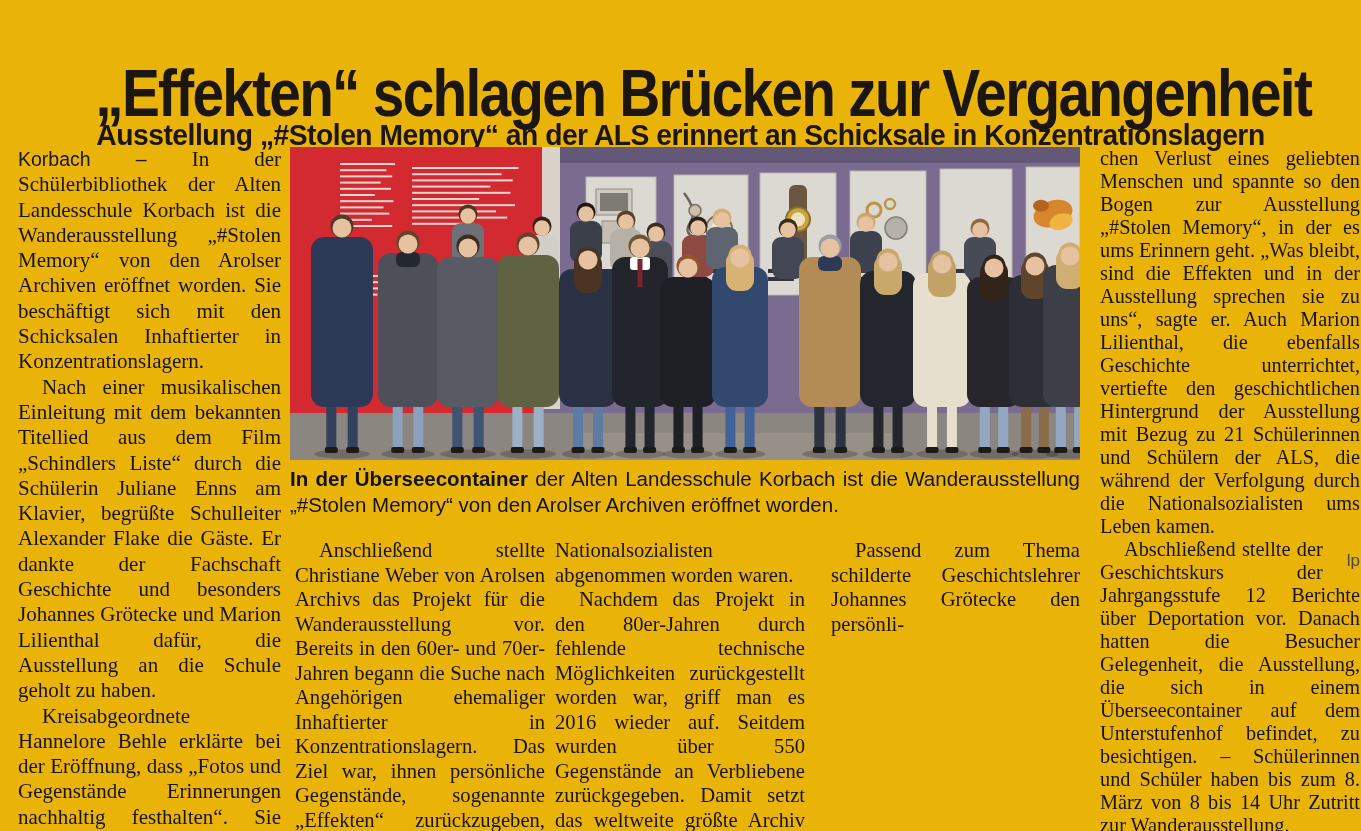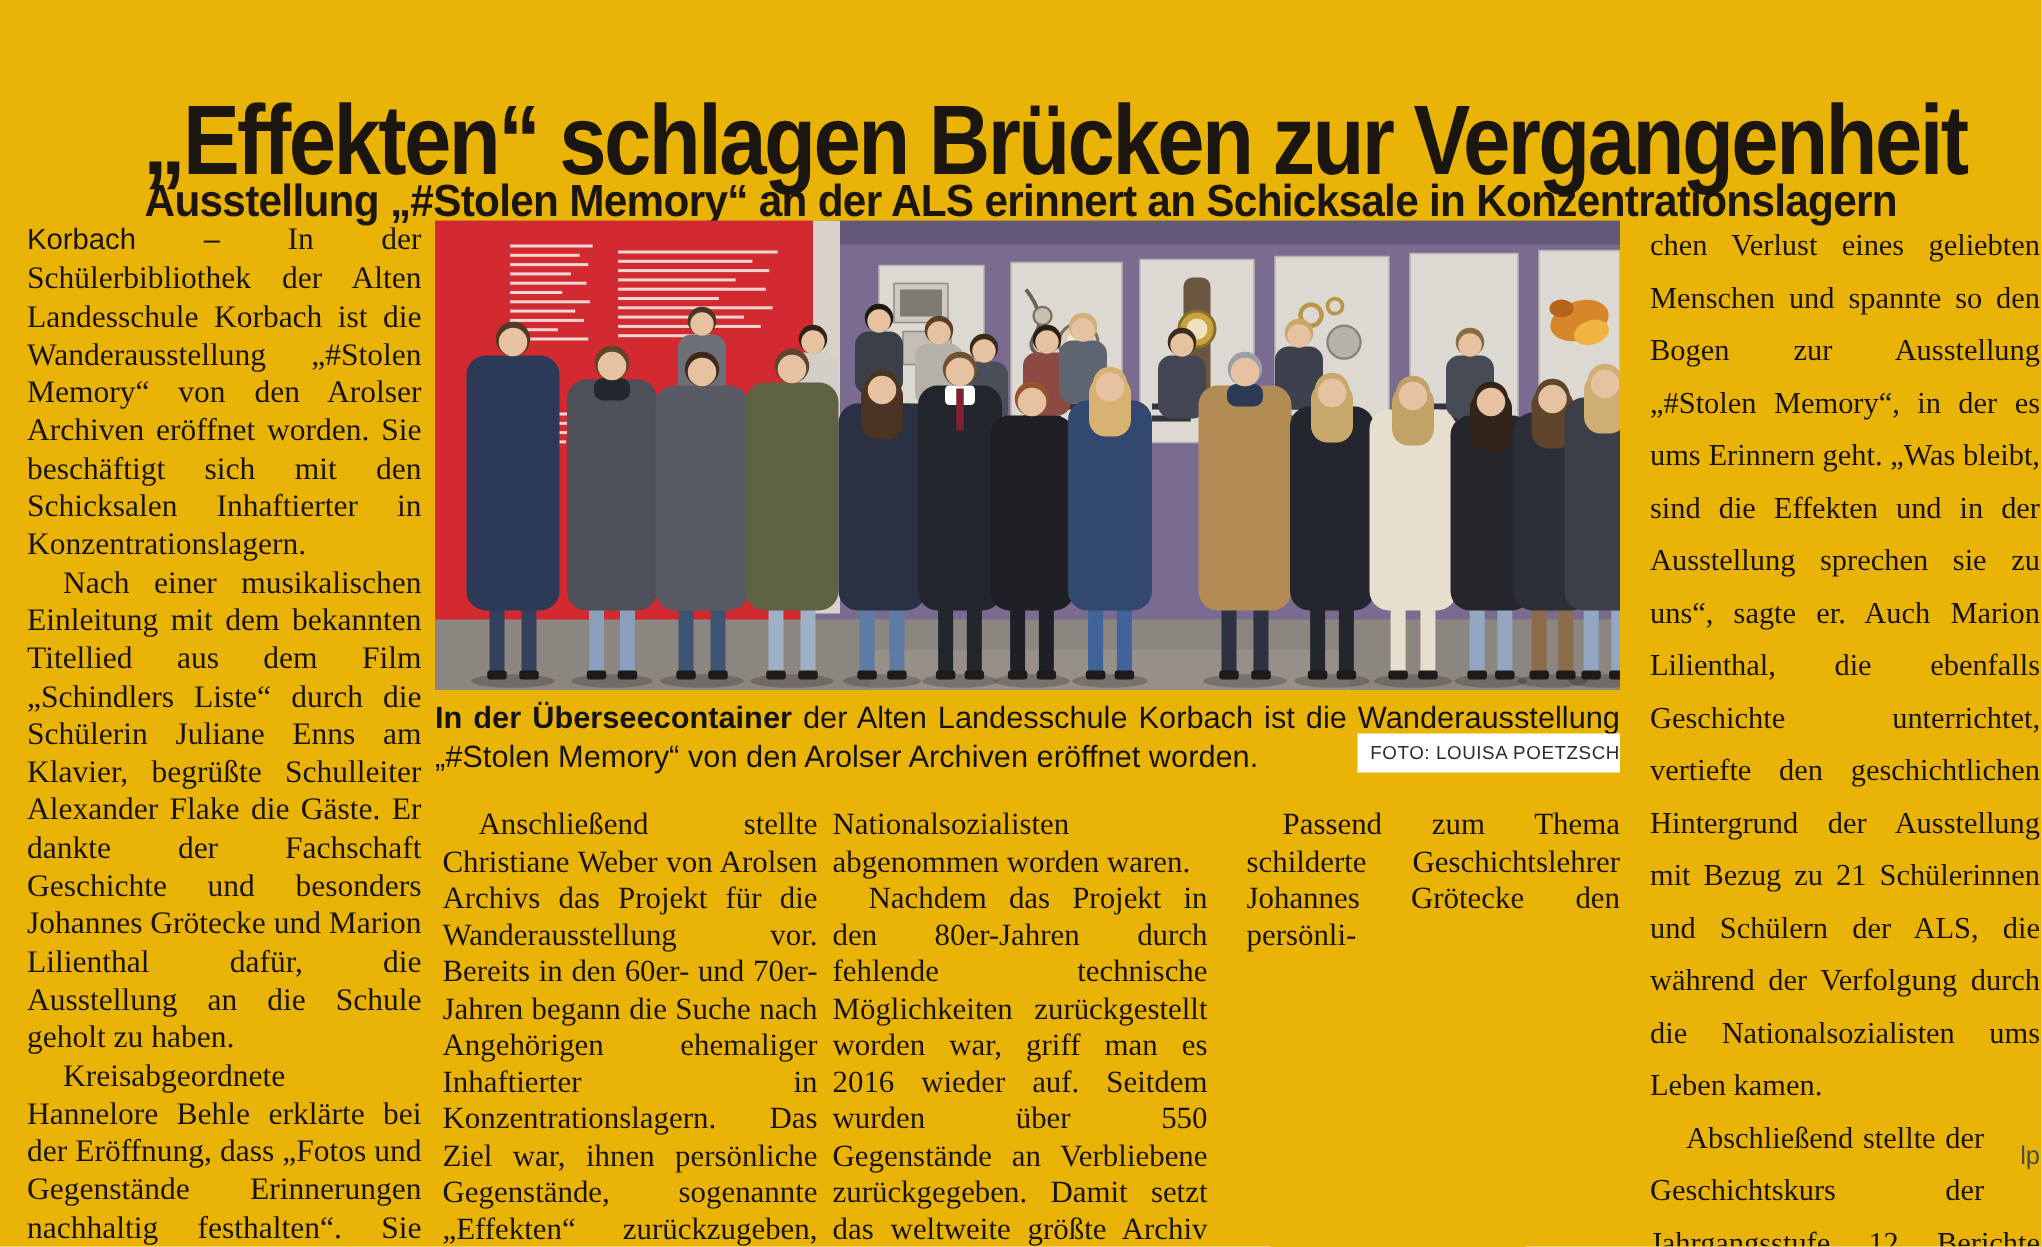--- a/index.html
+++ b/index.html
@@ -26,21 +26,21 @@
     white-space:nowrap;
   }
   .col{
     position:absolute;text-align:justify;overflow:hidden;
     font-size:21px;line-height:25.3px;
     hyphens:auto;-webkit-hyphens:auto;overflow-wrap:break-word;
   }
   .col p{margin:0;}
   .col p.indent{text-indent:24px;}
   .col-left{left:18px;top:147px;width:263px;height:684px;}
-  .col-right{left:1100px;top:147px;width:260px;height:684px;font-size:20.3px;line-height:35px;}
+  .col-right{left:1100px;top:147px;width:260px;height:684px;font-size:20.3px;line-height:23px;}
   .col-b{top:538px;width:250px;height:293px;font-size:20.6px;line-height:24.5px;}
   .col-b1{left:295px;}
   .col-b2{left:555px;}
   .col-b3{left:831px;width:249px;}
   .lead-loc{font-family:"Liberation Sans",sans-serif;font-weight:normal;font-size:19.5px;}
   .photo-frame{position:absolute;left:290px;top:147px;width:790px;height:313px;}
   .photo-frame svg{display:block;width:790px;height:313px;}
   .caption{
     position:absolute;left:290px;top:466px;width:790px;
     font-family:"Liberation Sans",sans-serif;font-size:20.5px;line-height:26px;
@@ -287,21 +287,20 @@
         <rect x="782.72" y="300" width="13" height="6" rx="2" fill="#1d1b1a"></rect>
         <rect x="753" y="118" width="54" height="142" rx="13" fill="#3c3f48"></rect>
         <rect x="766" y="102" width="28" height="40" rx="11" fill="#cfae72"></rect>
         <circle cx="780" cy="107" r="11.5" fill="#cfae72"></circle>
         <circle cx="780" cy="109" r="9.5" fill="#e7c2a0"></circle>
       </svg>
   </div>
 
   <div class="caption">
     <span class="cap-lead">In der Überseecontainer</span><span> der Alten Landesschule Korbach ist die Wanderausstellung „#Stolen Memory“ von den Arolser Archiven eröffnet worden.</span>
-    <span class="credit">FOTO: LOUISA POETZSCH</span>
   </div>
 
   <div class="col col-b col-b1">
     <p class="indent">Anschließend stellte Christiane Weber von Arolsen Archivs das Projekt für die Wanderausstellung vor. Bereits in den 60er- und 70er-Jahren begann die Suche nach Angehörigen ehemaliger Inhaftierter in Konzentrationslagern. Das Ziel war, ihnen persönliche Gegenstände, sogenannte „Effekten“ zurückzugeben, die den Verfolgten durch die</p>
   </div>
 
   <div class="col col-b col-b2">
     <p>Nationalsozialisten abgenommen worden waren.</p>
     <p class="indent">Nachdem das Projekt in den 80er-Jahren durch fehlende technische Möglichkeiten zurückgestellt worden war, griff man es 2016 wieder auf. Seitdem wurden über 550 Gegenstände an Verbliebene zurückgegeben. Damit setzt das weltweite größte Archiv zu diesem Thema ein be-</p>
   </div>

